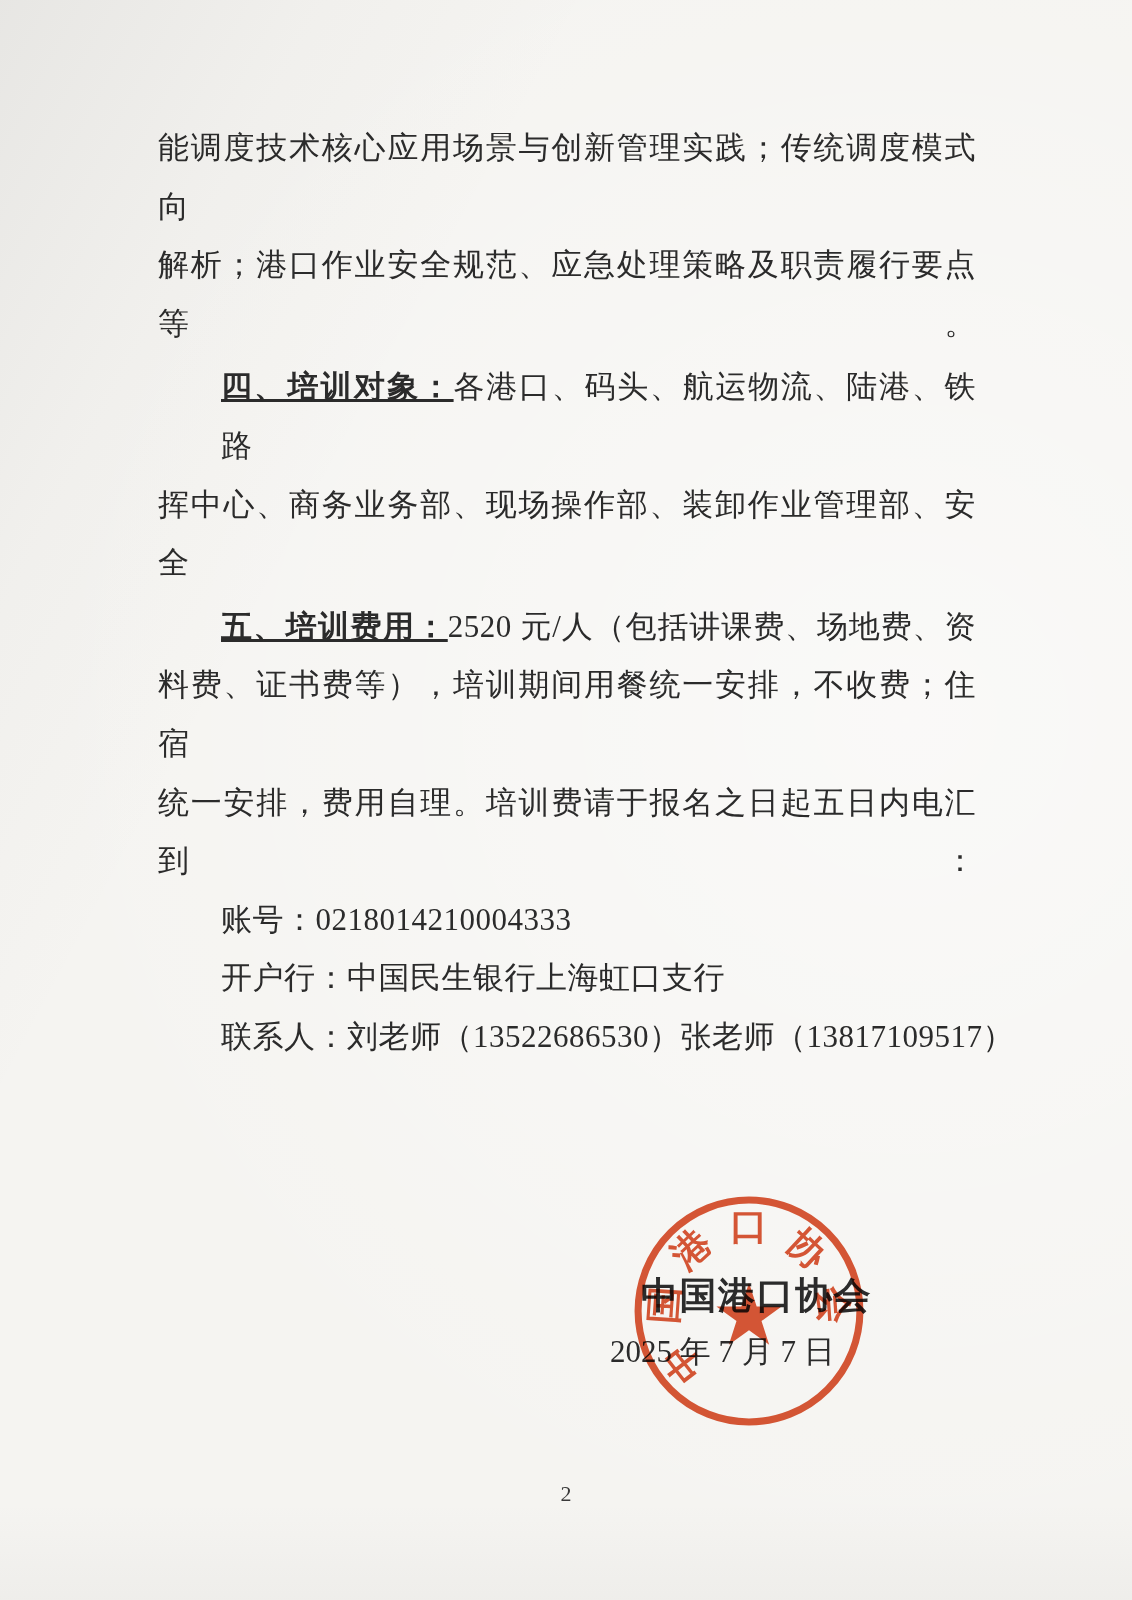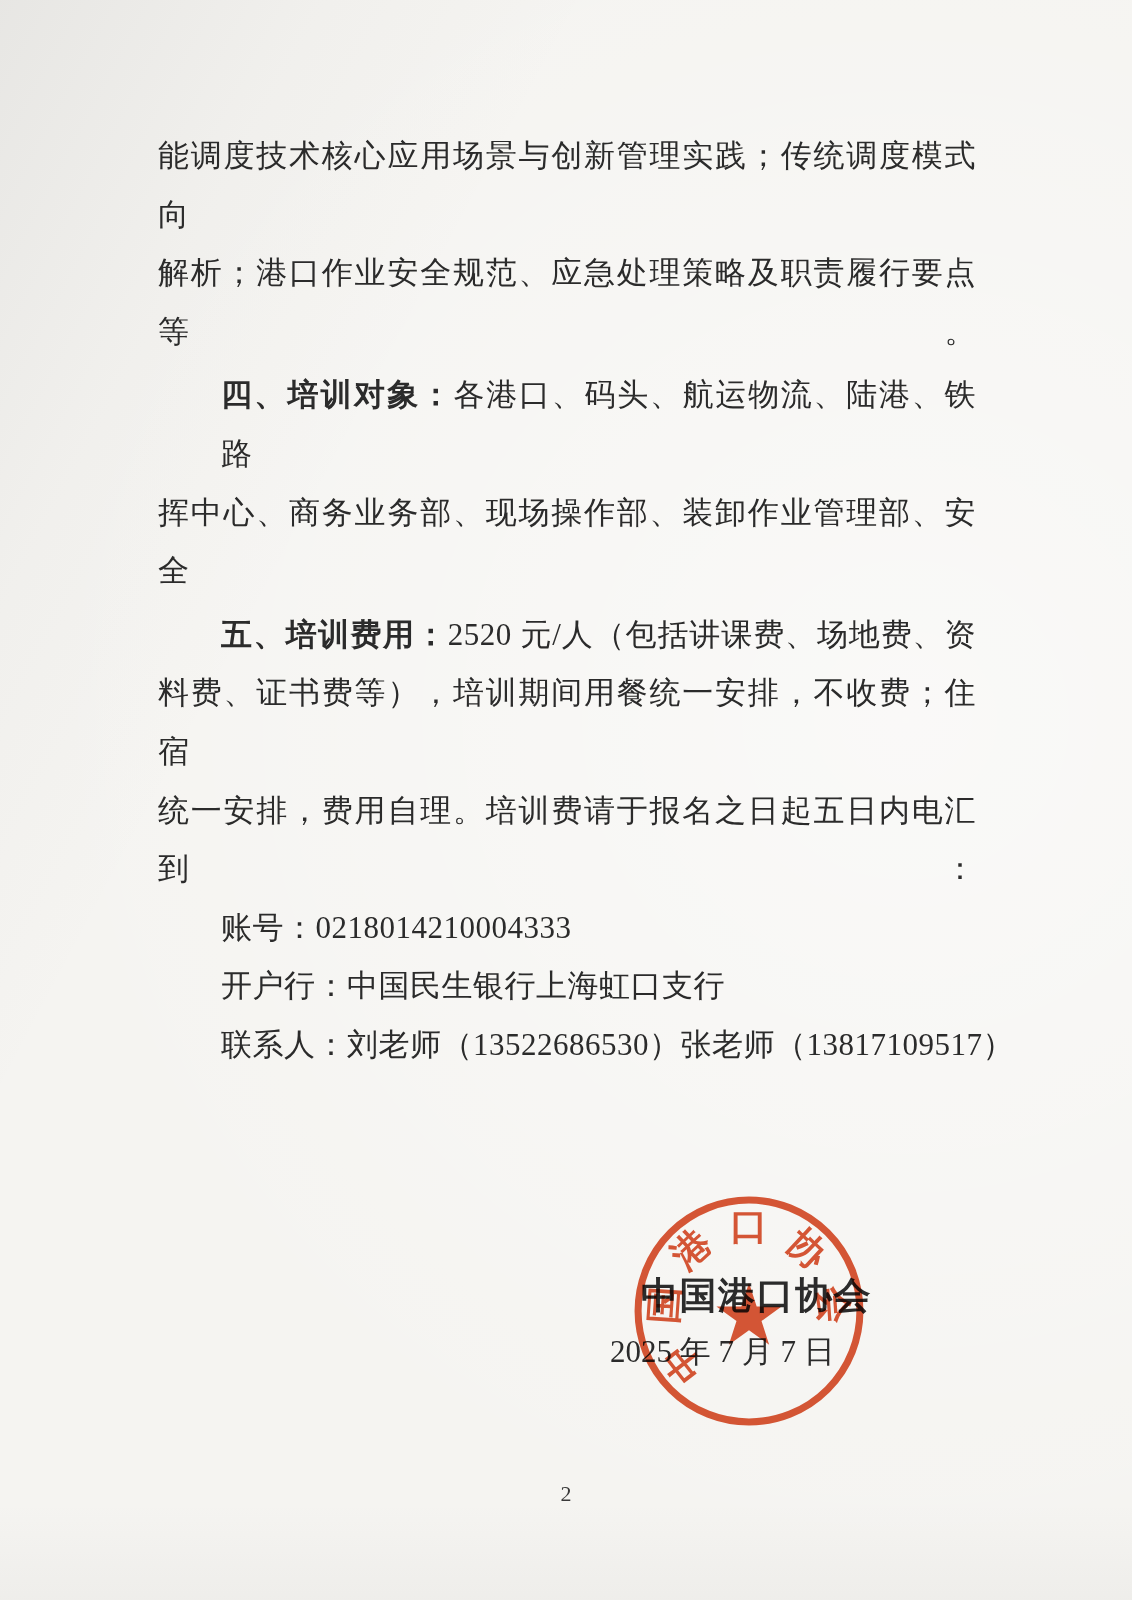--- a/index.html
+++ b/index.html
@@ -9,28 +9,28 @@
     color:#2b2b2b;
     font-family:"Liberation Serif","DejaVu Serif",serif;
   }
   .paper-shade{
     position:absolute;inset:0;pointer-events:none;
     background:
       radial-gradient(130% 90% at 80% 45%, rgba(255,255,255,0.5), rgba(255,255,255,0) 60%),
       linear-gradient(118deg, rgba(110,110,108,0.10) 0%, rgba(110,110,108,0.03) 16%, rgba(110,110,108,0) 30%),
       linear-gradient(0deg, rgba(120,120,118,0.05) 0%, rgba(120,120,118,0) 6%);
   }
-  .content{position:absolute;left:158px;top:127px;width:818px;}
+  .content{position:absolute;left:158px;top:119px;width:818px;}
   .line{
     line-height:58.6px;font-size:31px;white-space:nowrap;
     letter-spacing:0.5px;
   }
   .line.justify{white-space:normal;text-align:justify;text-align-last:justify;}
   .line.indent{padding-left:63px;}
-  .line .bold{font-weight:700;letter-spacing:1px;}
+  .line .bold{font-weight:700;letter-spacing:1px;text-decoration:underline;}
   .line.gap-sm{margin-top:5px;}
   .signature-org{position:absolute;left:641px;top:1271px;font-size:37px;letter-spacing:1.5px;font-weight:bold;}
   .signature-date{position:absolute;left:610px;top:1331px;font-size:31px;}
   .page-number{position:absolute;left:0;top:1481px;width:1132px;text-align:center;font-size:22px;color:#3a3a3a;}
   .seal{
     position:absolute;left:628px;top:1190px;width:242px;height:242px;
     mix-blend-mode:multiply;opacity:0.92;
   }
   .seal svg{display:block;width:100%;height:100%;}
   .seal text{

